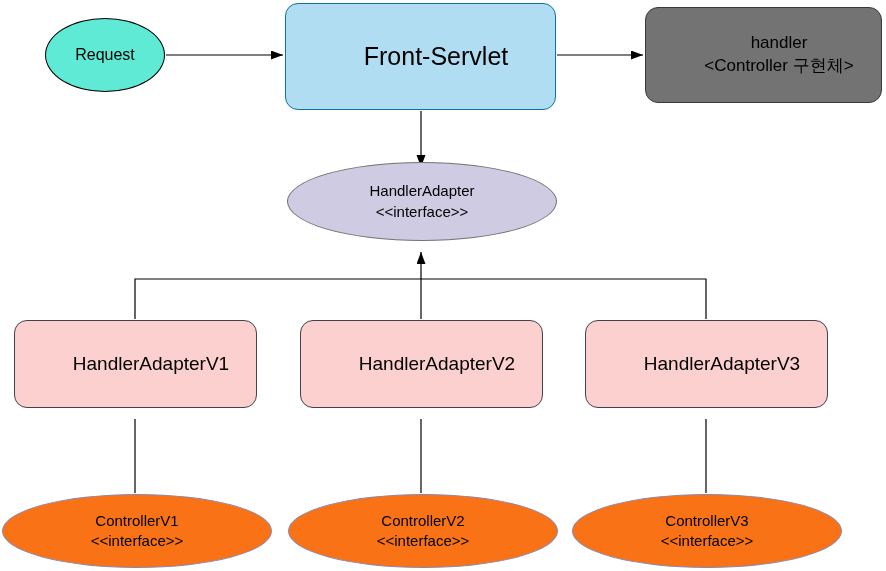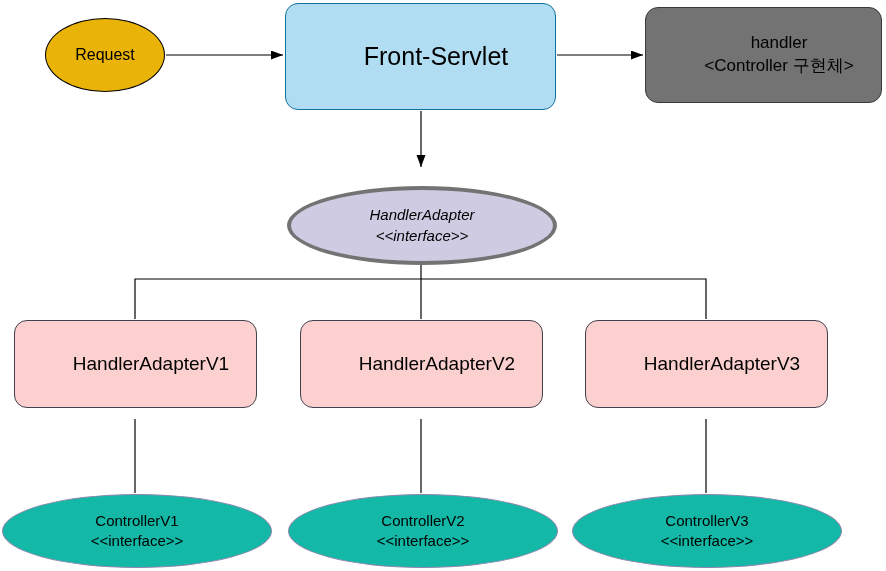--- a/index.html
+++ b/index.html
@@ -30,55 +30,54 @@
     justify-content: center;
     text-align: center;
     box-sizing: border-box;
     line-height: 1.35;
   }
   .ellipse { border-radius: 50%; }
   .rounded { border-radius: 13px; padding-left: 31px; }
 
   .request-ellipse {
     left: 45px; top: 18px; width: 120px; height: 74px;
-    background: #eab308;
+    background: #5eead4;
     border: 1px solid #000000;
     font-size: 16px;
   }
   .front-servlet-box {
     left: 285px; top: 3px; width: 271px; height: 107px;
     background: #b0ddf1;
     border: 1.5px solid #10739e;
     font-size: 25px;
   }
   .handler-box {
     left: 645px; top: 7px; width: 237px; height: 96px;
     background: #737373;
     border: 1px solid #36393d;
     font-size: 17px;
   }
   .handler-adapter-ellipse {
-    left: 287px; top: 186px; width: 270px; height: 79px;
+    left: 287px; top: 162px; width: 270px; height: 79px;
     background: #cfcbe2;
-    border: 4px solid #737373;
+    border: 1px solid #737373;
     font-size: 15px;
-    font-style: italic;
   }
   .adapter-box {
     top: 320px; width: 243px; height: 88px;
     background: #fbd0ce;
     border: 1px solid #43414e;
     font-size: 19px;
   }
   .adapter-v1 { left: 14px; }
   .adapter-v2 { left: 300px; }
   .adapter-v3 { left: 585px; }
   .controller-ellipse {
     top: 494px; width: 270px; height: 74px;
-    background: #14b8a6;
+    background: #f97316;
     border: 1px solid #8b85ab;
     font-size: 15px;
   }
   .controller-v1 { left: 2px; }
   .controller-v2 { left: 288px; }
   .controller-v3 { left: 572px; }
 
   .wires line, .wires polyline {
     stroke: #000000;
     stroke-width: 1.2;

